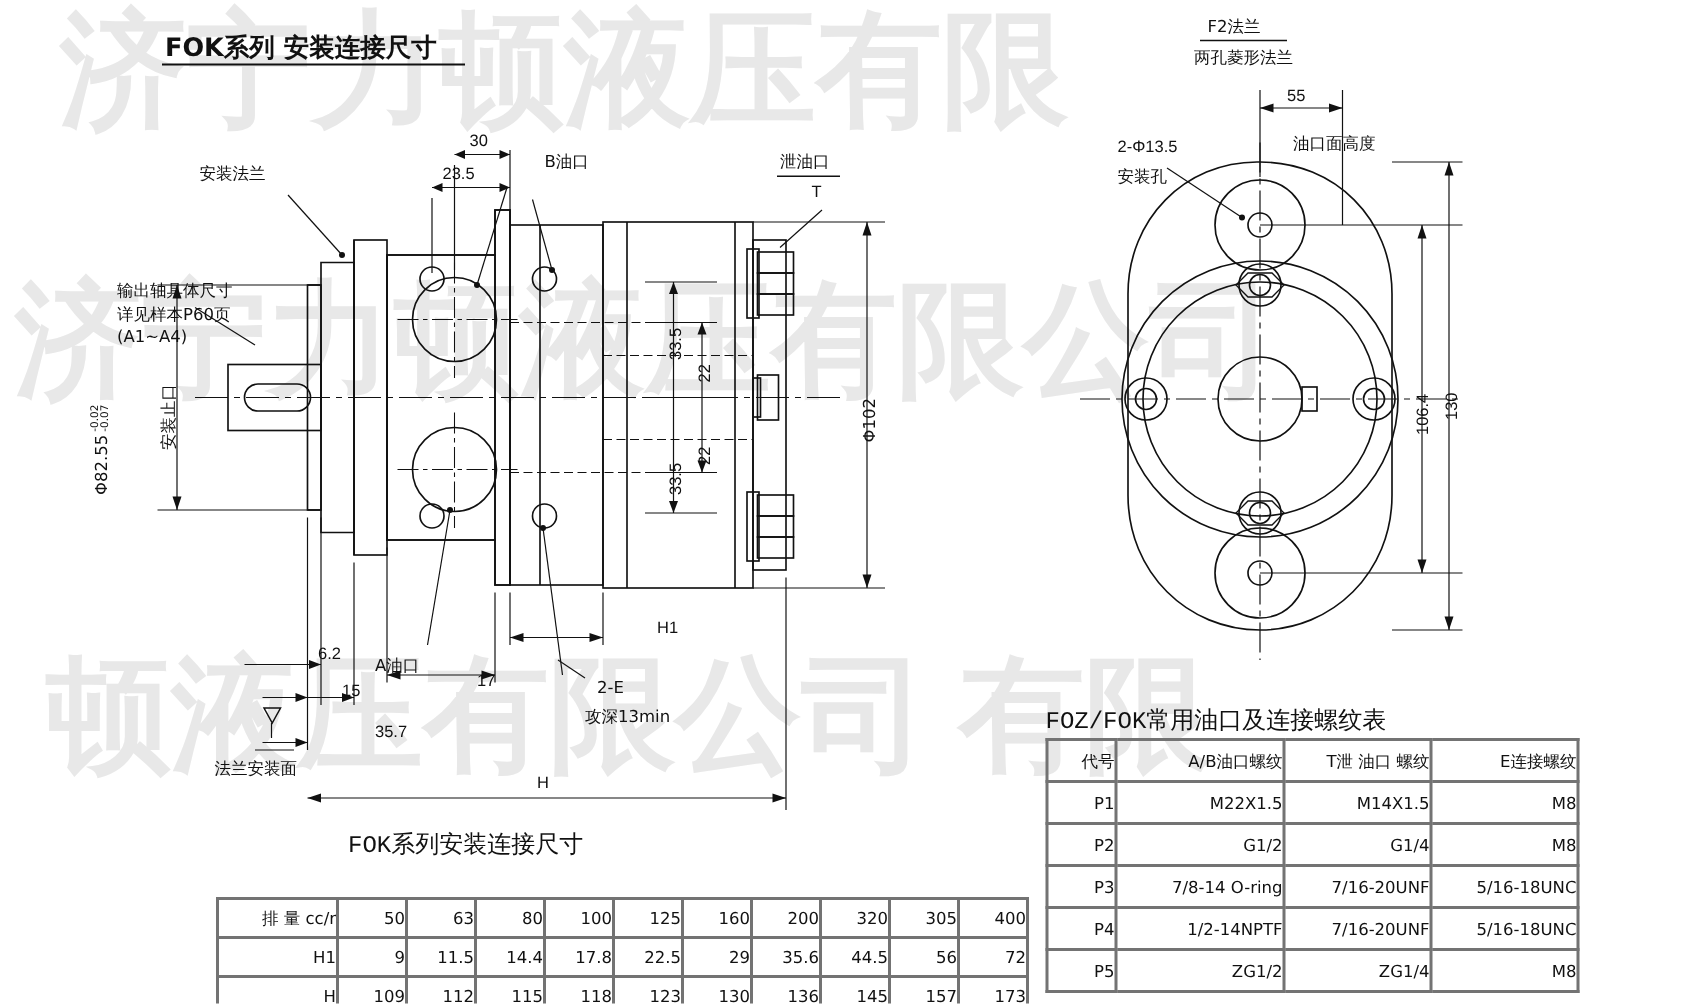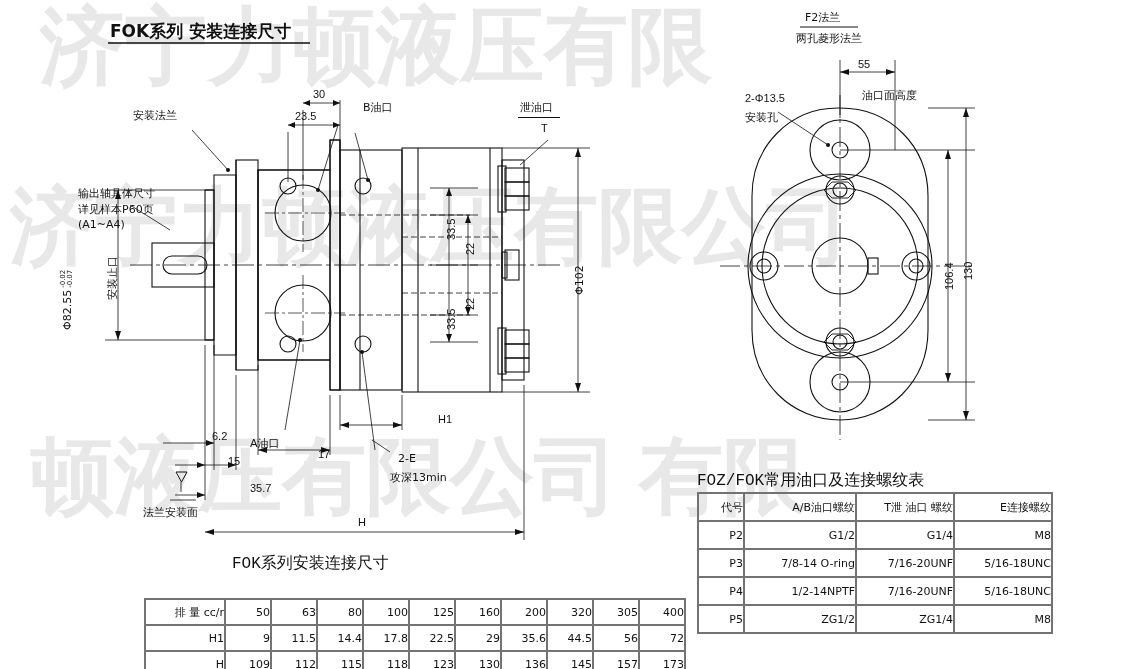--- a/index.html
+++ b/index.html
@@ -352,20 +352,26 @@
   <div class="tblcap" style="left:697px;top:470px;">FOZ/FOK常用油口及连接螺纹表</div>
   <table id="tbl2" style="left:697px;top:492px;">
     <tbody>
       <tr>
         <td style="width:44px;">代号</td>
         <td style="width:110px;">A/B油口螺纹</td>
         <td style="width:96px;">T泄 油口 螺纹</td>
         <td style="width:96px;">E连接螺纹</td>
       </tr>
       <tr>
+        <td>P1</td>
+        <td>M22X1.5</td>
+        <td>M14X1.5</td>
+        <td>M8</td>
+      </tr>
+      <tr>
         <td>P2</td>
         <td>G1/2</td>
         <td>G1/4</td>
         <td>M8</td>
       </tr>
       <tr>
         <td>P3</td>
         <td>7/8-14 O-ring</td>
         <td>7/16-20UNF</td>
         <td>5/16-18UNC</td>

